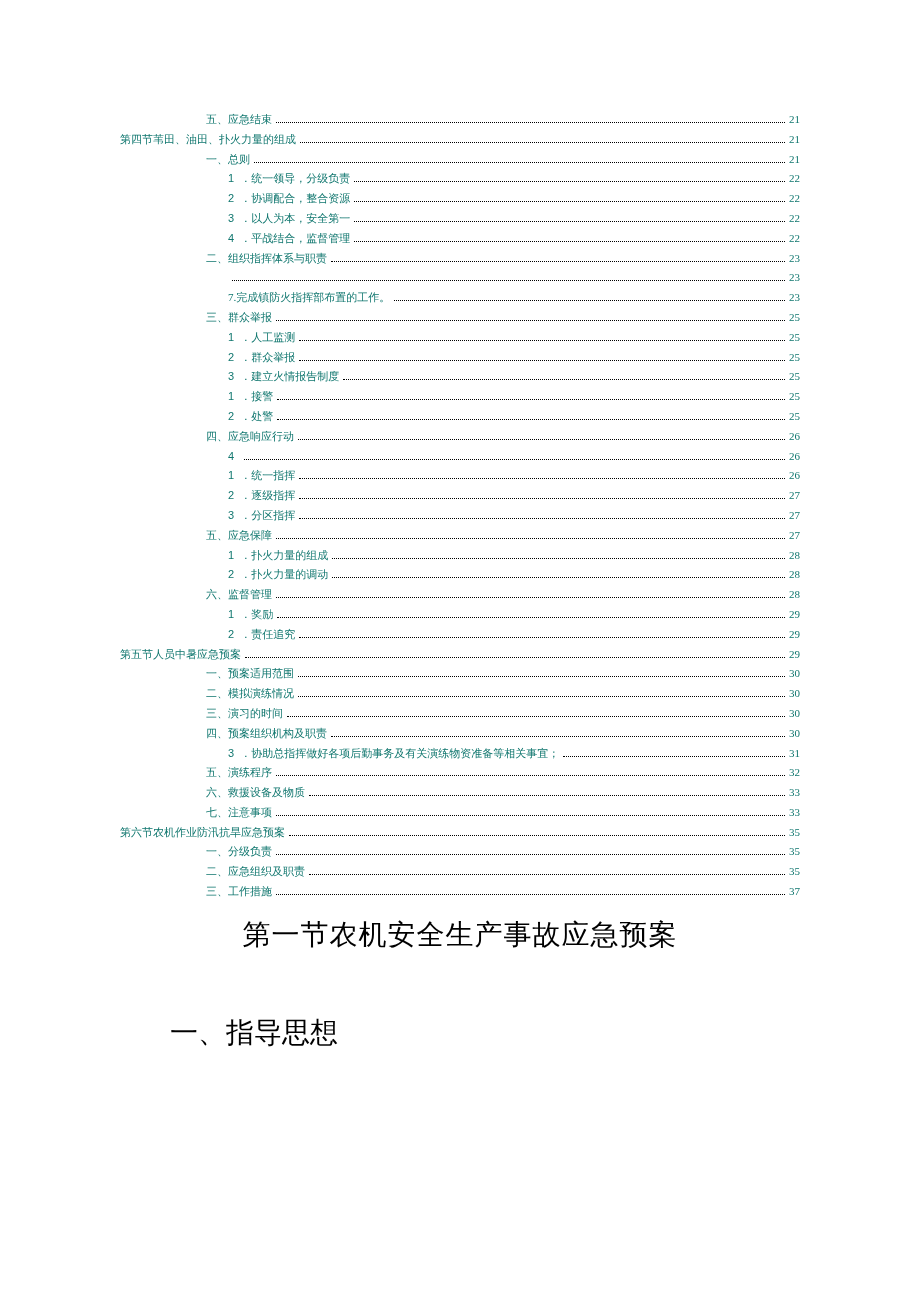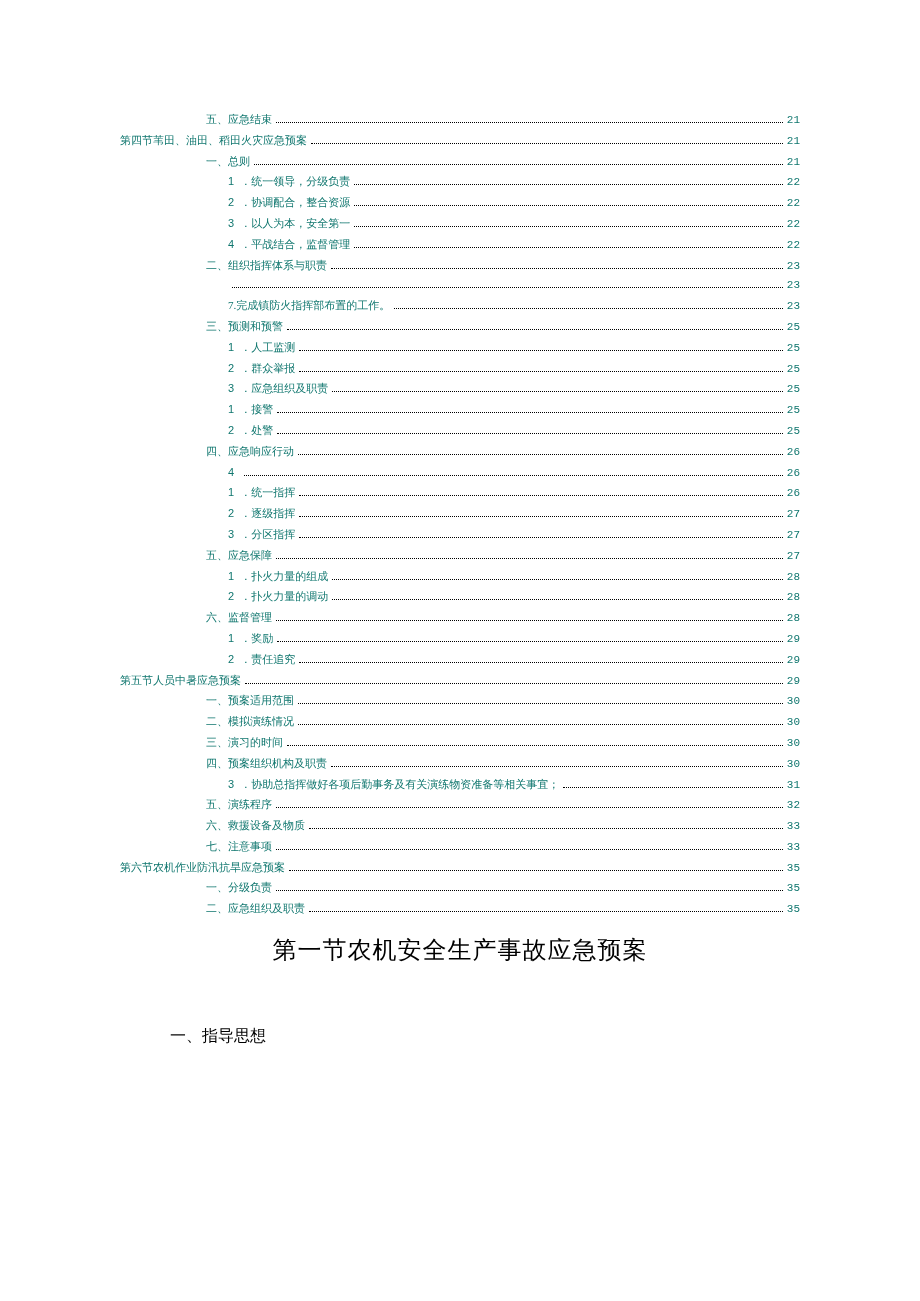--- a/index.html
+++ b/index.html
@@ -23,51 +23,51 @@
     font-family: "SimSun","宋体",serif;
   }
   .toc-label { flex: 0 0 auto; }
   .toc-num { flex: 0 0 auto; padding-right: 6px; font-family: Arial, sans-serif;}
   .toc-dots {
     flex: 1 1 auto;
     border-bottom: 1.5px dotted #000;
     margin: 0 4px 4px 4px;
     height: 0.6em;
   }
-  .toc-page { flex: 0 0 auto; font-family: Liberation Mono, monospace; }
+  .toc-page { flex: 0 0 auto; font-family: Liberation Serif, serif; }
   .indent-0 { padding-left: 0px; }
   .indent-2 { padding-left: 86px; }
   .indent-3 { padding-left: 108px; }
   .chapter-title {
     font-family: "SimSun","宋体", serif;
-    font-size: 24px;
+    font-size: 28px;
     text-align: center;
     margin-top: 14px;
     margin-bottom: 60px;
     letter-spacing: 1px;
   }
   .section-heading {
     font-family: Liberation Sans, sans-serif;
-    font-size: 16px;
+    font-size: 28px;
     margin-left: 50px;
     margin-top: 10px;
   }
 </style>
 </head>
 <body>
 
 <div class="page">
   <div id="toc-container">
       <div class="toc-row indent-2">
         <span class="toc-label">五、应急结束</span>
         <span class="toc-dots"></span>
         <span class="toc-page">21</span>
       </div>
       <div class="toc-row indent-0">
-        <span class="toc-label">第四节苇田、油田、稻田火灾应急预案</span>
+        <span class="toc-label">第四节苇田、油田、扑火力量的组成</span>
         <span class="toc-dots"></span>
         <span class="toc-page">21</span>
       </div>
       <div class="toc-row indent-2">
         <span class="toc-label">一、总则</span>
         <span class="toc-dots"></span>
         <span class="toc-page">21</span>
       </div>
       <div class="toc-row indent-3">
         <span class="toc-num">1</span>
@@ -101,39 +101,39 @@
       <div class="toc-row indent-3">
         <span class="toc-dots"></span>
         <span class="toc-page">23</span>
       </div>
       <div class="toc-row indent-3">
         <span class="toc-label">7.完成镇防火指挥部布置的工作。</span>
         <span class="toc-dots"></span>
         <span class="toc-page">23</span>
       </div>
       <div class="toc-row indent-2">
-        <span class="toc-label">三、预测和预警</span>
+        <span class="toc-label">三、群众举报</span>
         <span class="toc-dots"></span>
         <span class="toc-page">25</span>
       </div>
       <div class="toc-row indent-3">
         <span class="toc-num">1</span>
         <span class="toc-label">．人工监测</span>
         <span class="toc-dots"></span>
         <span class="toc-page">25</span>
       </div>
       <div class="toc-row indent-3">
         <span class="toc-num">2</span>
         <span class="toc-label">．群众举报</span>
         <span class="toc-dots"></span>
         <span class="toc-page">25</span>
       </div>
       <div class="toc-row indent-3">
         <span class="toc-num">3</span>
-        <span class="toc-label">．应急组织及职责</span>
+        <span class="toc-label">．建立火情报告制度</span>
         <span class="toc-dots"></span>
         <span class="toc-page">25</span>
       </div>
       <div class="toc-row indent-3">
         <span class="toc-num">1</span>
         <span class="toc-label">．接警</span>
         <span class="toc-dots"></span>
         <span class="toc-page">25</span>
       </div>
       <div class="toc-row indent-3">
@@ -257,17 +257,22 @@
       </div>
       <div class="toc-row indent-2">
         <span class="toc-label">一、分级负责</span>
         <span class="toc-dots"></span>
         <span class="toc-page">35</span>
       </div>
       <div class="toc-row indent-2">
         <span class="toc-label">二、应急组织及职责</span>
         <span class="toc-dots"></span>
         <span class="toc-page">35</span>
+      </div>
+      <div class="toc-row indent-2">
+        <span class="toc-label">三、工作措施</span>
+        <span class="toc-dots"></span>
+        <span class="toc-page">37</span>
       </div>
     </div>
   <div class="chapter-title">第一节农机安全生产事故应急预案</div>
   <div class="section-heading">一、指导思想</div>
 </div>
 
 </body></html>

